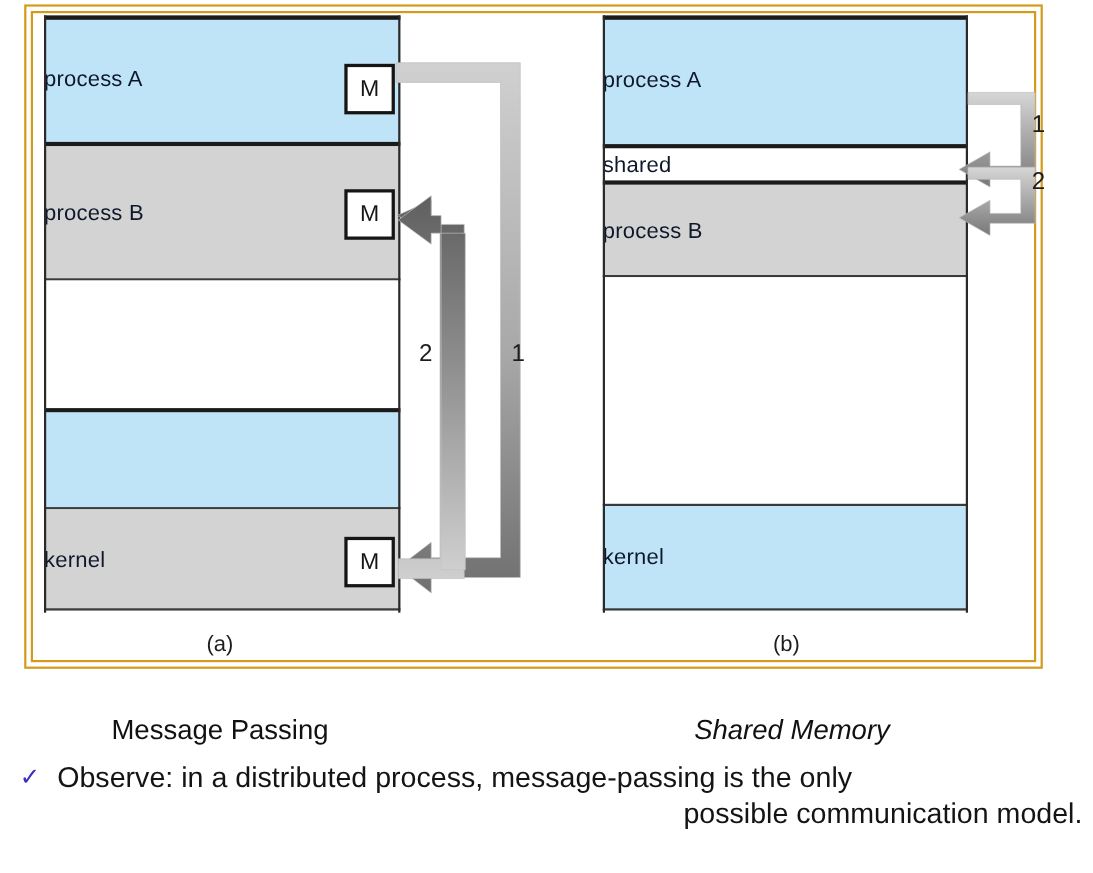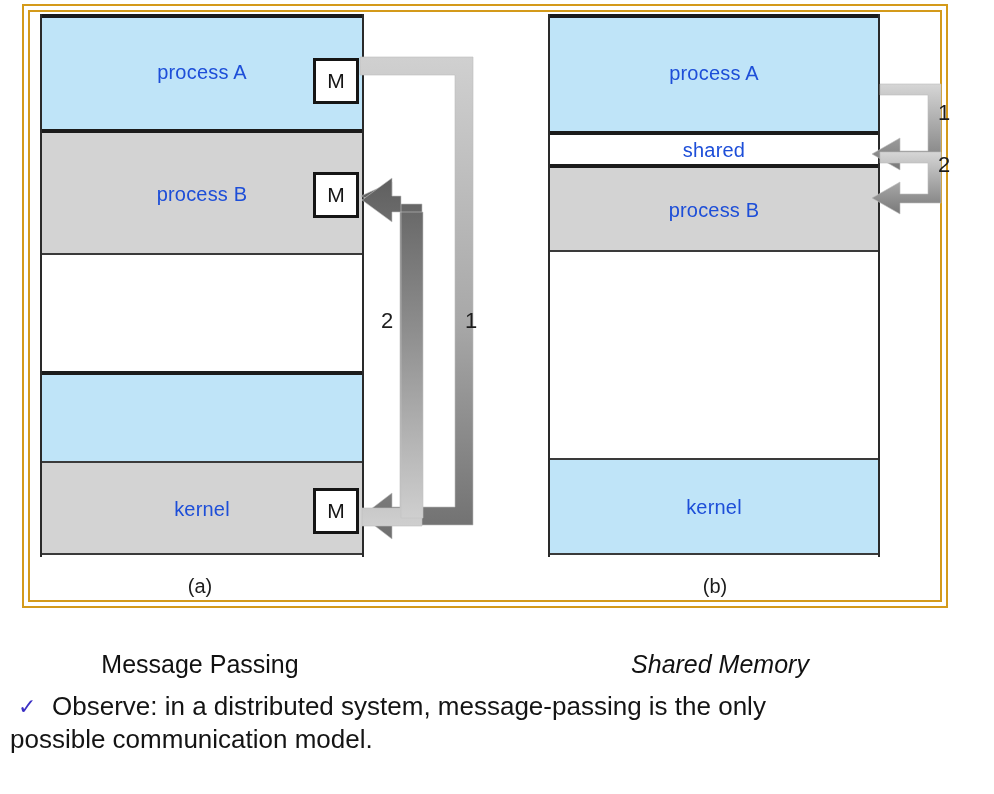--- a/index.html
+++ b/index.html
@@ -31,23 +31,22 @@
   .mem-col{
     position:absolute;
     box-sizing:border-box;
   }
   .band{
     position:absolute;
     left:0; right:0;
     box-sizing:border-box;
     display:flex;
     align-items:center;
-    justify-content:center;
     font-size:20px;
-    color:#1d4ed8;
+    color:#0f172a;
     letter-spacing:.2px;
   }
   .band.blue{background:#bfe4f8;}
   .band.gray{background:#d3d3d3;}
   .band.white{background:#ffffff;}
   .rule-thick{position:absolute;left:0;right:0;height:4px;background:#1b1b1b;}
   .rule-thin{position:absolute;left:0;right:0;height:2px;background:#3a3a3a;}
   .edge-v{position:absolute;top:0;bottom:0;width:2px;background:#2a2a2a;}
 
   
@@ -89,21 +88,21 @@
     font-size:22px;
     line-height:1;
   }
   #bullet-text{
     font-size:26px;
     line-height:1.28;
     color:#141414;
     padding-left:42px;
     text-indent:0;
   }
-  #bullet-text .l2{display:block;margin-left:-42px;}
+  #bullet-text .l2{display:block;margin-left:-42px;text-align:right;}
 
   
   .arrow-layer{position:absolute;left:0;top:0;width:994px;height:794px;pointer-events:none;}
   .num-label{
     position:absolute;
     font-size:22px;
     color:#1d1d1d;
   }
 </style>
 </head>
@@ -223,16 +222,16 @@
 
 <div class="num-label" style="left:938px; top:100px;">1</div>
 <div class="num-label" style="left:938px; top:152px;">2</div>
 
 <div class="sub-label" style="left:655px; top:575px; width:120px;">(b)</div>
 <div class="caption" style="left:580px; top:638px; width:280px;font-style:italic;">Shared Memory</div>
 
 <div id="bullet-block">
   <span id="bullet-check">✓</span>
   <div id="bullet-text">
-    <span>Observe: in a distributed system, message-passing is the only</span>
+    <span>Observe: in a distributed process, message-passing is the only</span>
     <span class="l2">possible communication model.</span>
   </div>
 </div>
 
 </body></html>

